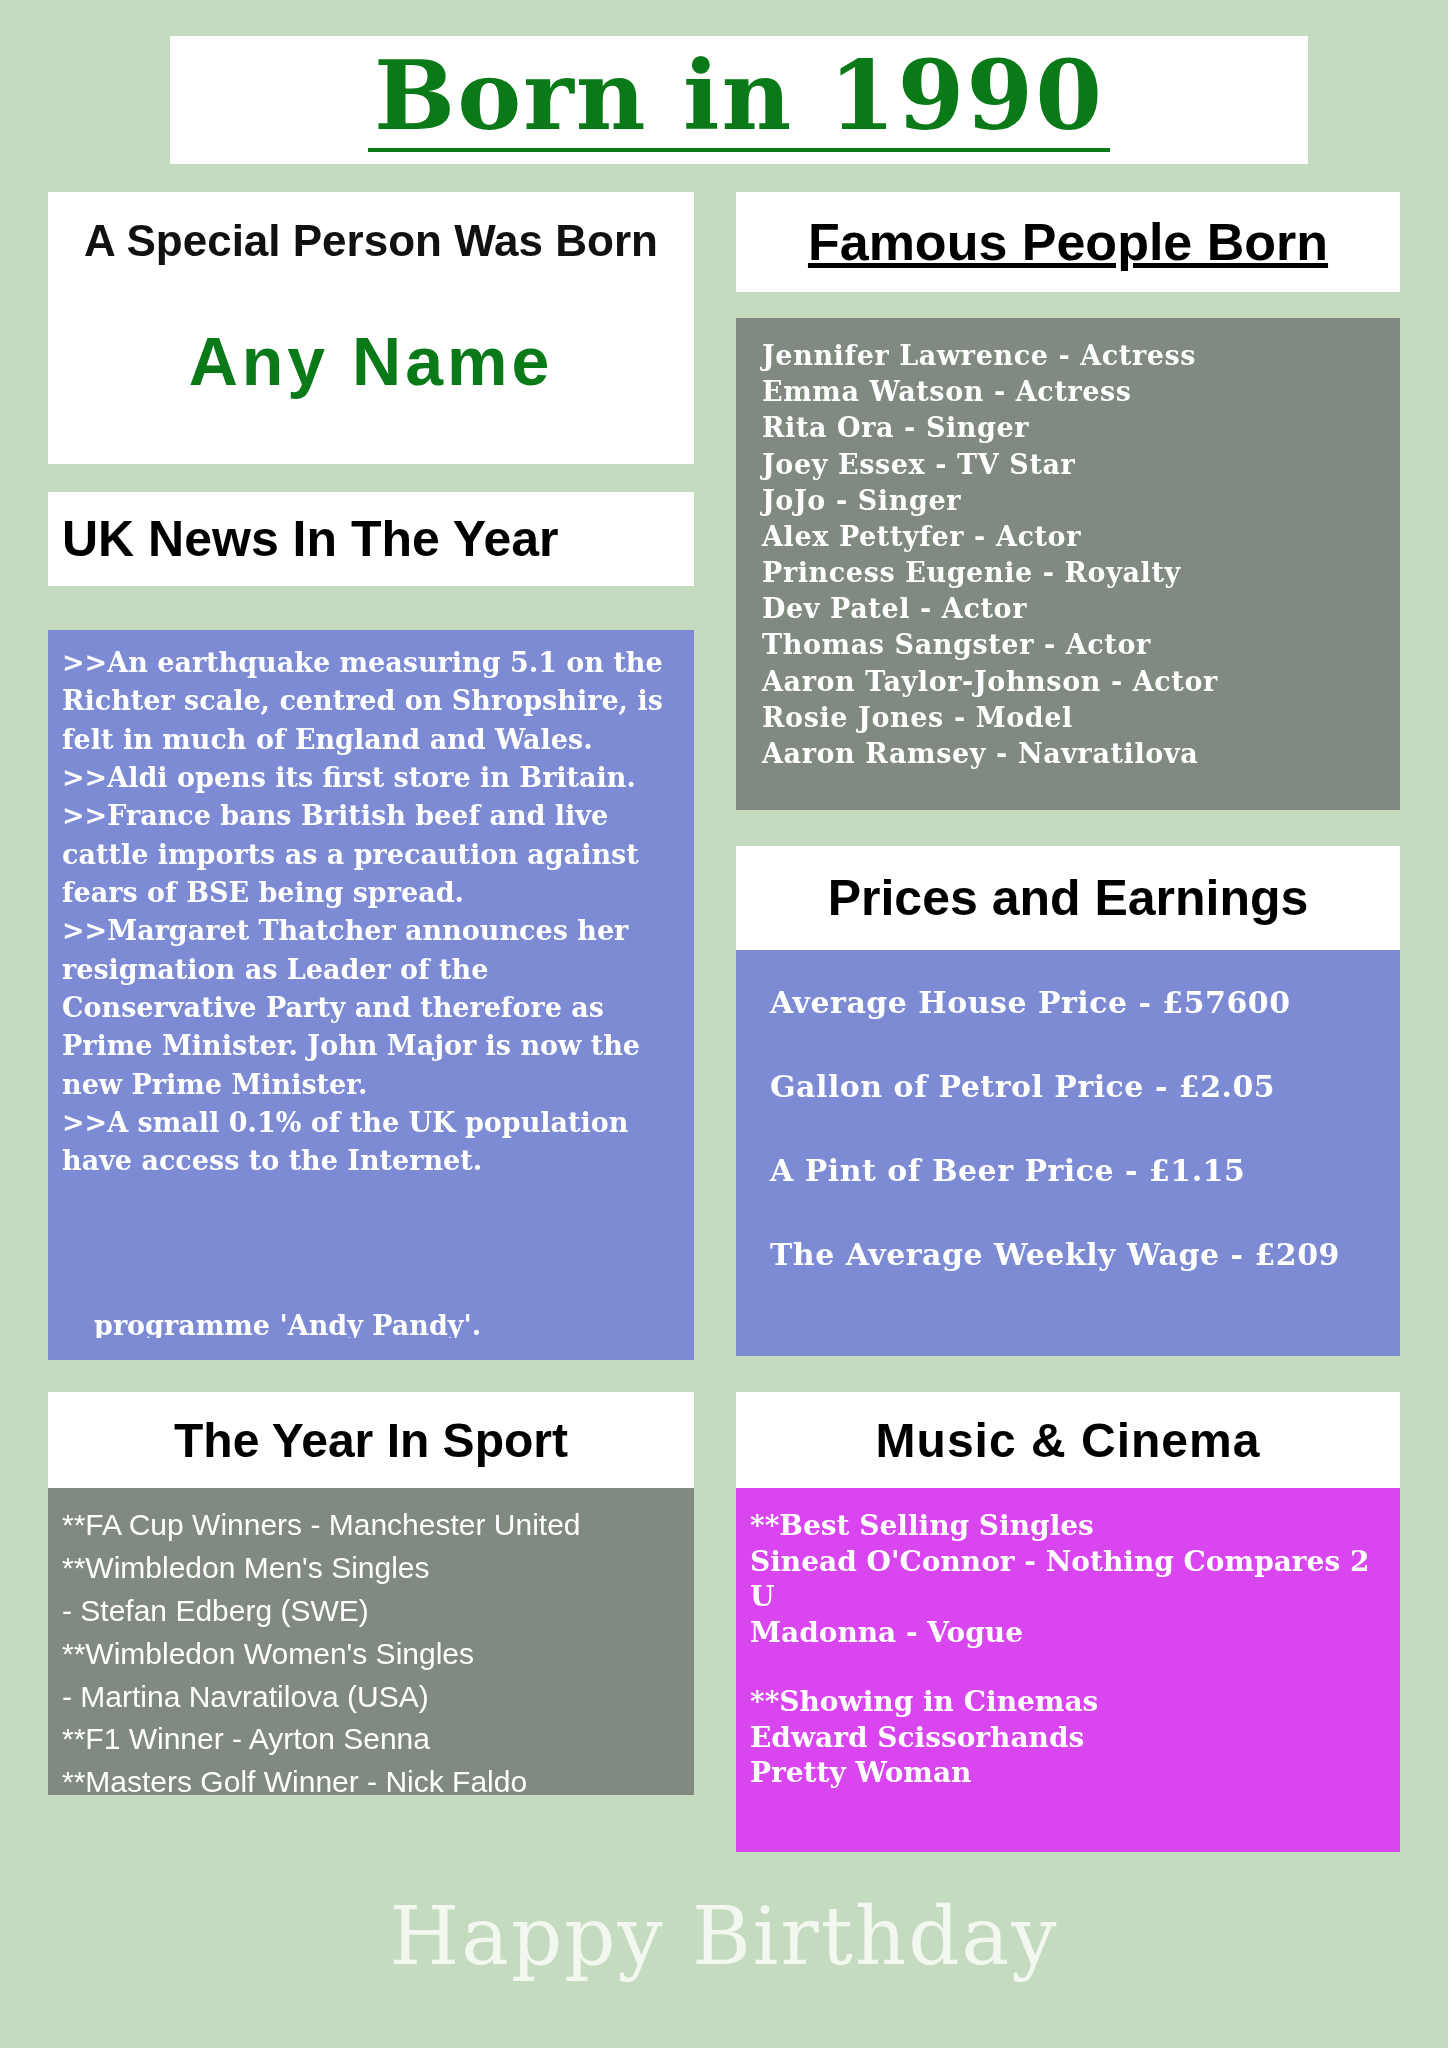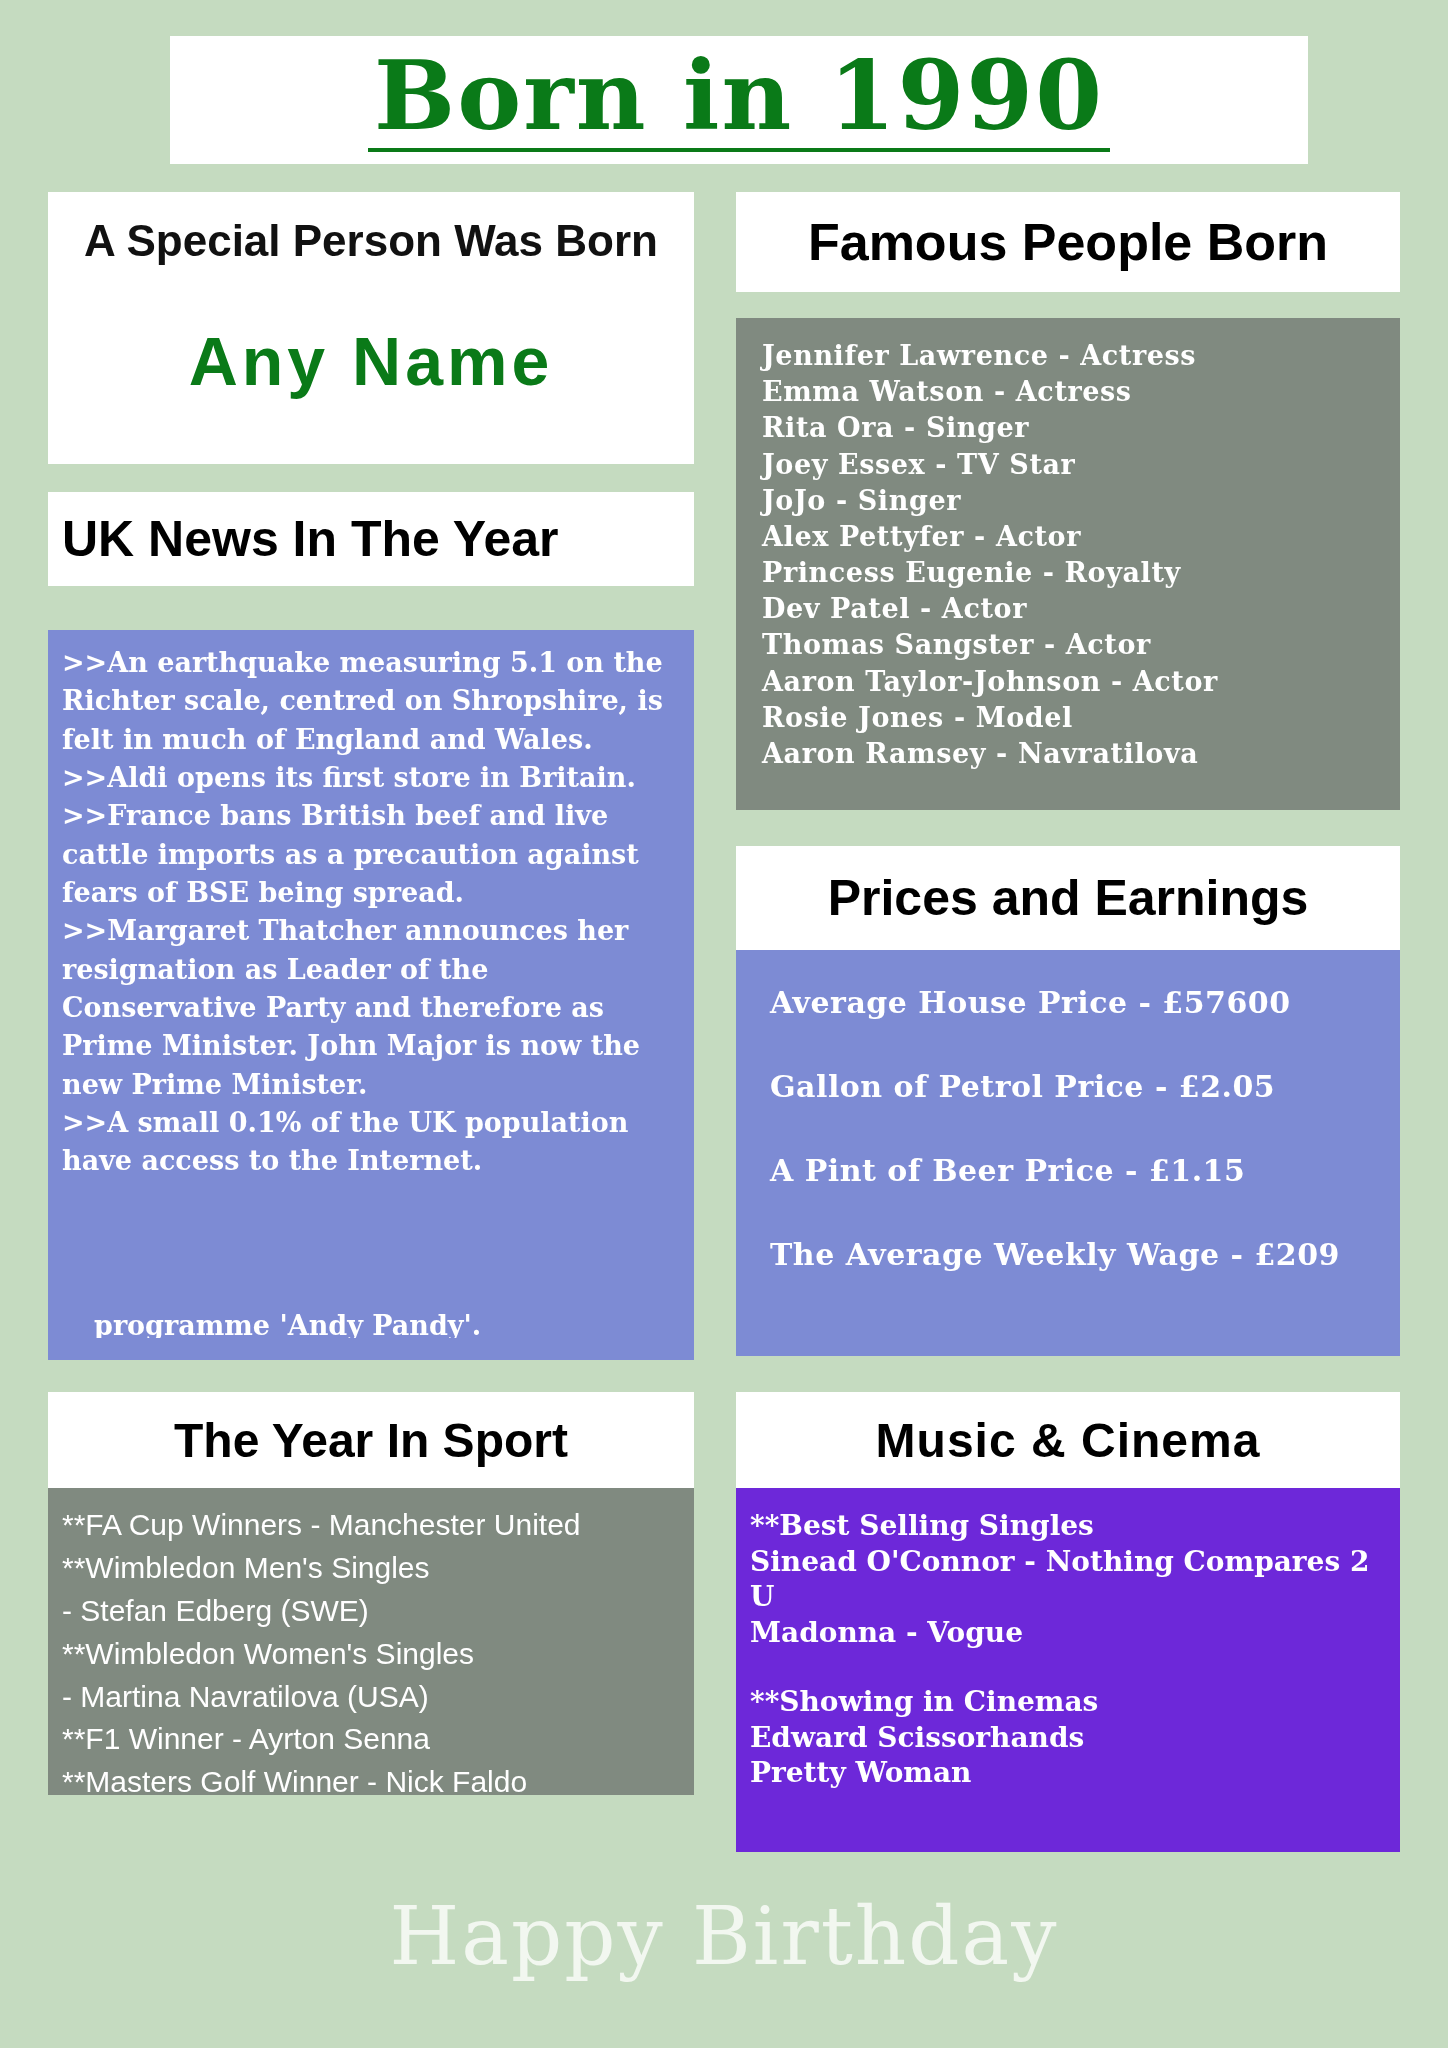--- a/index.html
+++ b/index.html
@@ -127,20 +127,21 @@
 
   
   .famous-hdr {
     position: absolute;
     left: 736px;
     top: 192px;
     width: 664px;
     height: 100px;
     font-size: 52px;
     font-weight: bold;
+    text-decoration: underline;
   }
   .famous-body {
     position: absolute;
     left: 736px;
     top: 318px;
     width: 664px;
     height: 492px;
     background: #808a80;
     color: #ffffff;
     font-family: "DejaVu Serif", "Liberation Serif", serif;
@@ -215,21 +216,21 @@
     font-size: 48px;
     font-weight: bold;
     letter-spacing: 1px;
   }
   .music-body {
     position: absolute;
     left: 736px;
     top: 1488px;
     width: 664px;
     height: 364px;
-    background: #6d28d9;
+    background: #d946ef;
     color: #ffffff;
     font-family: "DejaVu Serif", "Liberation Serif", serif;
     font-weight: bold;
     font-size: 28px;
     line-height: 1.27;
     padding: 20px 0 15px 14px;
     box-sizing: border-box;
   }
   .music-body .gap { height: 34px; }
 

